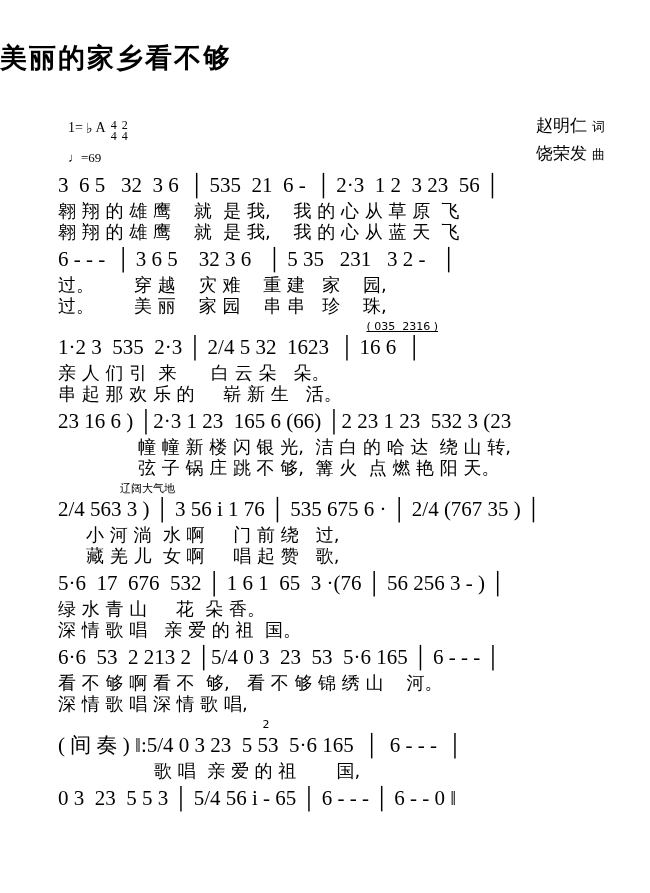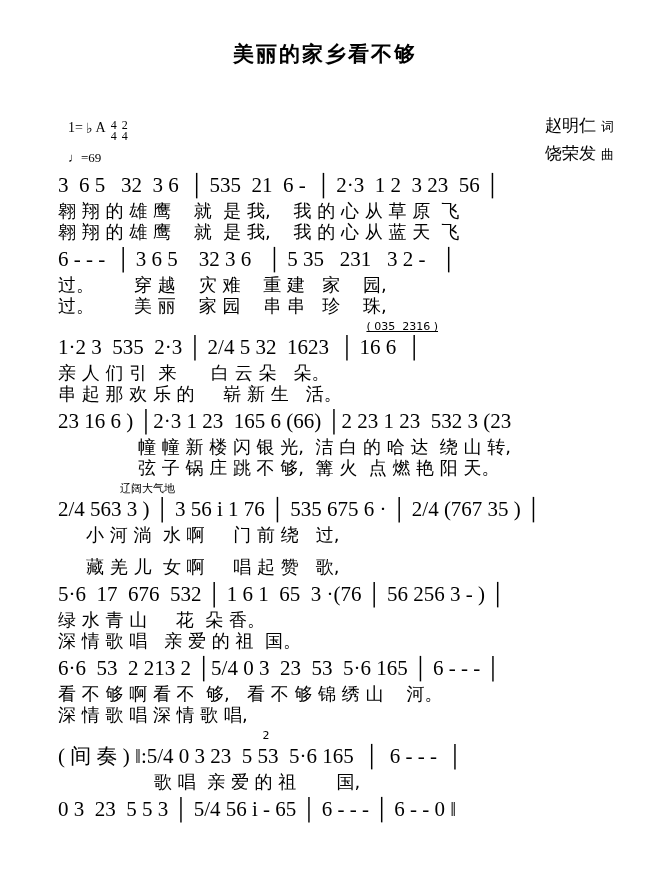--- a/index.html
+++ b/index.html
@@ -15,30 +15,29 @@
     position: relative;
     overflow: hidden;
   }
   .sheet {
     position: relative;
     width: 650px;
     height: 893px;
     padding: 0;
   }
   .title {
-    text-align: center;
-    font-size: 21px;
+    font-size: 27px;
     font-weight: bold;
     font-family: "DejaVu Sans", sans-serif;
     letter-spacing: 2px;
     margin-top: 40px;
   }
   .credits {
     position: absolute;
-    right: 36px;
+    right: 45px;
     top: 72px;
     text-align: left;
     font-size: 17px;
     line-height: 26px;
     font-family: "DejaVu Sans", sans-serif;
   }
   .credits .role {
     font-size: 13px;
     margin-left: 5px;
   }
@@ -165,21 +164,21 @@
     <div class="system">
       <div class="noterow">23 16 6 ) │2·3 1 23  165 6 (66) │2 23 1 23  532 3 (23</div>
       <div class="lyricrow" style="padding-left:80px;">幢 幢 新 楼 闪 银 光,  洁 白 的 哈 达  绕 山 转,</div>
       <div class="lyricrow" style="padding-left:80px;text-align:right;">弦 子 锅 庄 跳 不 够,  篝 火  点 燃 艳 阳 天。</div>
     </div>
 
     <div class="system">
       <div class="annot" style="padding-left:62px;">辽阔大气地</div>
       <div class="noterow">2/4 563 3 ) │ 3 56 i 1 76 │ 535 675 6 · │ 2/4 (767 35 ) │</div>
       <div class="lyricrow" style="padding-left:28px;">小 河 淌  水 啊     门 前 绕   过,</div>
-      <div class="lyricrow" style="padding-left:28px;margin-top:11px;">藏 羌 儿  女 啊     唱 起 赞   歌,</div>
+      <div class="lyricrow" style="padding-left:28px;">藏 羌 儿  女 啊     唱 起 赞   歌,</div>
     </div>
 
     <div class="system">
       <div class="noterow">5·6  17  676  532 │ 1 6 1  65  3 ·(76 │ 56 256 3 - ) │</div>
       <div class="lyricrow">绿 水 青 山     花  朵 香。</div>
       <div class="lyricrow">深 情 歌 唱   亲 爱 的 祖  国。</div>
     </div>
 
     <div class="system">
       <div class="noterow">6·6  53  2 213 2 │5/4 0 3  23  53  5·6 165 │ 6 - - - │</div>

